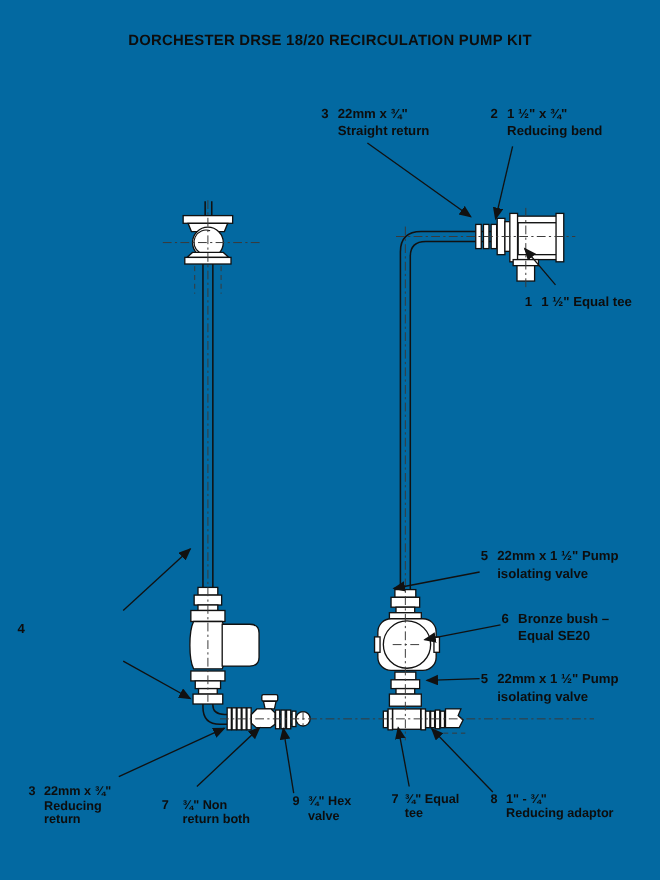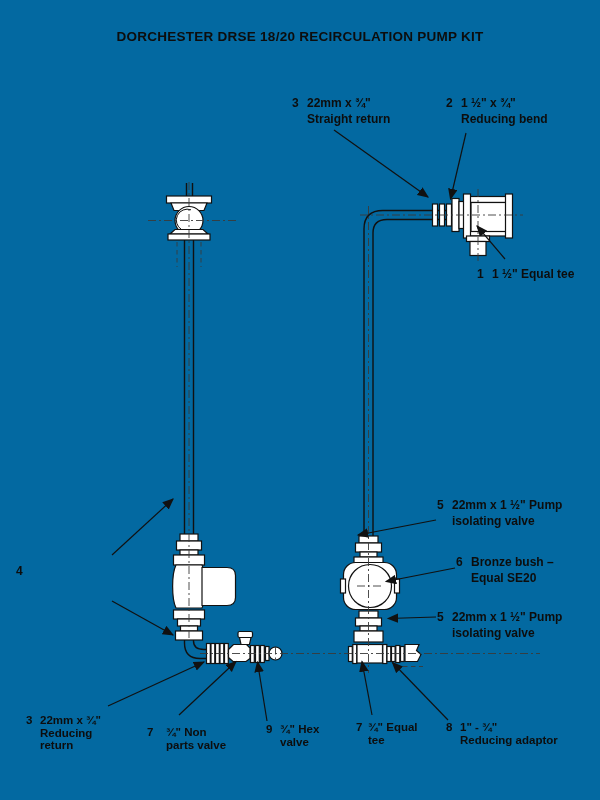--- a/index.html
+++ b/index.html
@@ -246,21 +246,21 @@
       <span>22mm x ¾"</span>
       <span>Reducing</span>
       <span>return</span>
     </span>
   </div>
 
   <div class="lbl tight" style="left:147px;top:726px">
     <span class="num" style="min-width:19px">7</span>
     <span class="txt">
       <span>¾" Non</span>
-      <span>parts valve</span>
+      <span>return both</span>
     </span>
   </div>
 
   <div class="lbl tight" style="left:266px;top:723px">
     <span class="num">9</span>
     <span class="txt">
       <span>¾" Hex</span>
       <span>valve</span>
     </span>
   </div>

